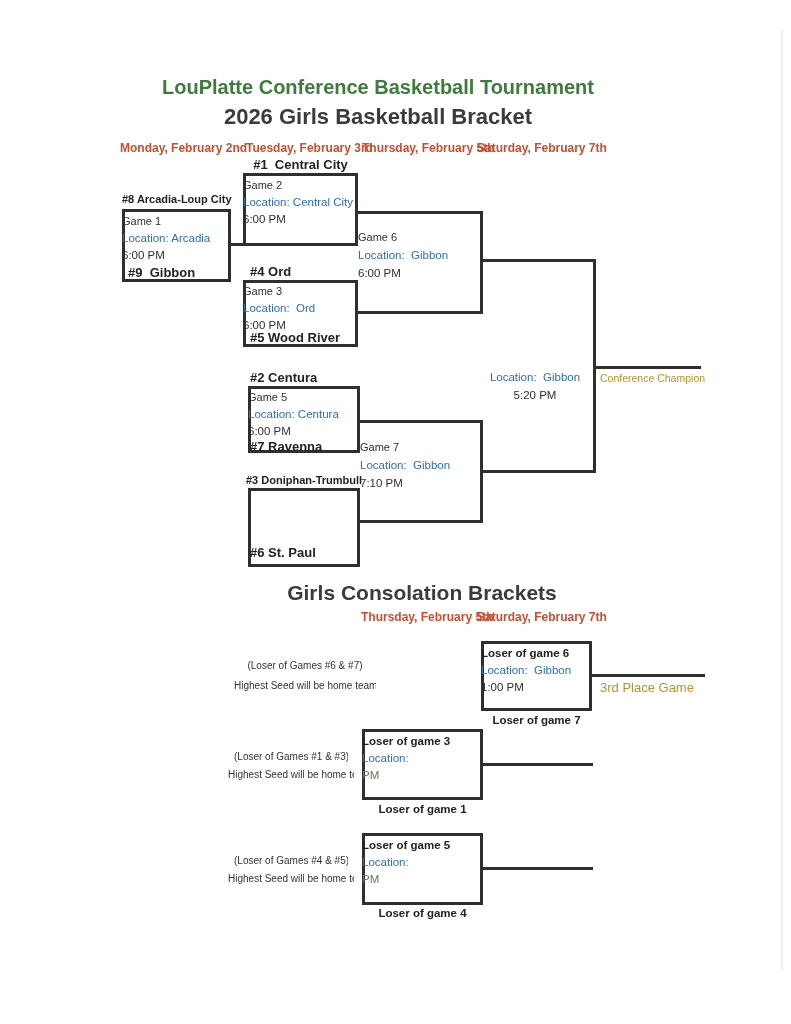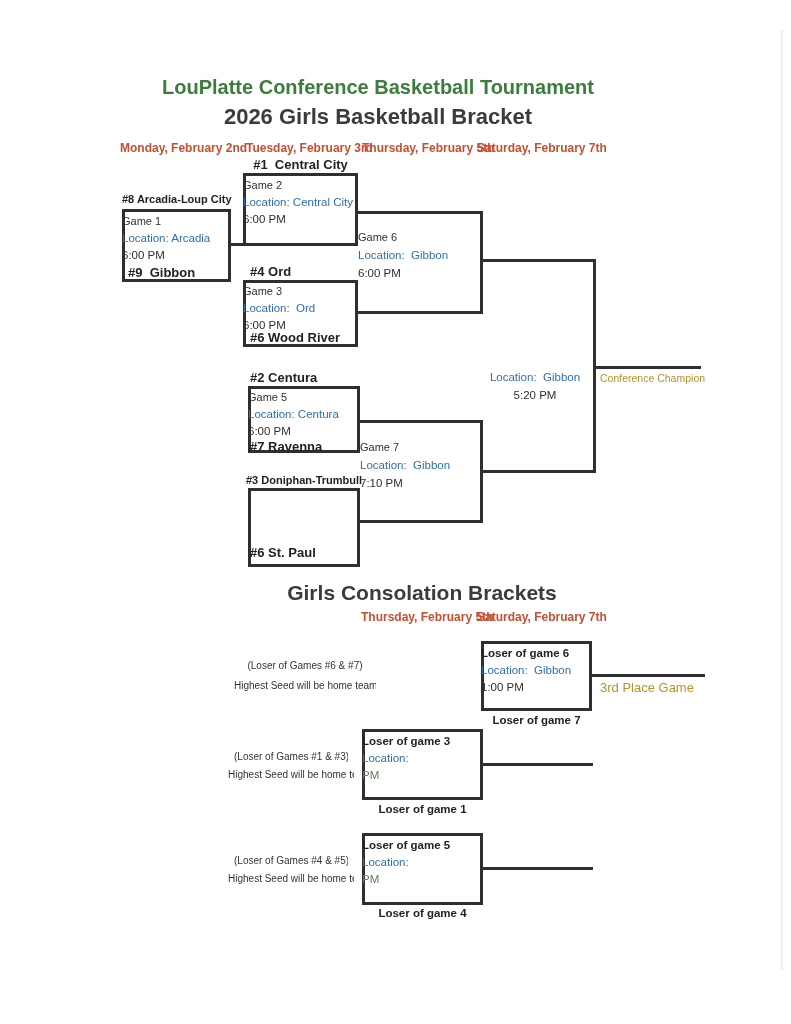--- a/index.html
+++ b/index.html
@@ -67,21 +67,21 @@
     <div class="time">6:00 PM</div>
   </div>
 
   <div class="team" style="left:250px;top:264px;">#4 Ord</div>
   <div class="box" style="left:243px;top:280px;width:115px;height:67px;"></div>
   <div class="rows" style="left:243px;top:283px;width:115px;">
     <div class="gname">Game 3</div>
     <div class="loc pre">Location:  Ord</div>
     <div class="time">6:00 PM</div>
   </div>
-  <div class="team" style="left:250px;top:330px;">#6 Wood River</div>
+  <div class="team" style="left:250px;top:330px;">#5 Wood River</div>
 
   <div class="box no-left" style="left:358px;top:211px;width:125px;height:103px;"></div>
   <div class="rows tall" style="left:358px;top:228px;width:125px;">
     <div class="gname">Game 6</div>
     <div class="loc pre">Location:  Gibbon</div>
     <div class="time">6:00 PM</div>
   </div>
   <div class="hline" style="left:483px;top:259px;width:113px;"></div>
 
   <div class="team" style="left:250px;top:370px;">#2 Centura</div>

